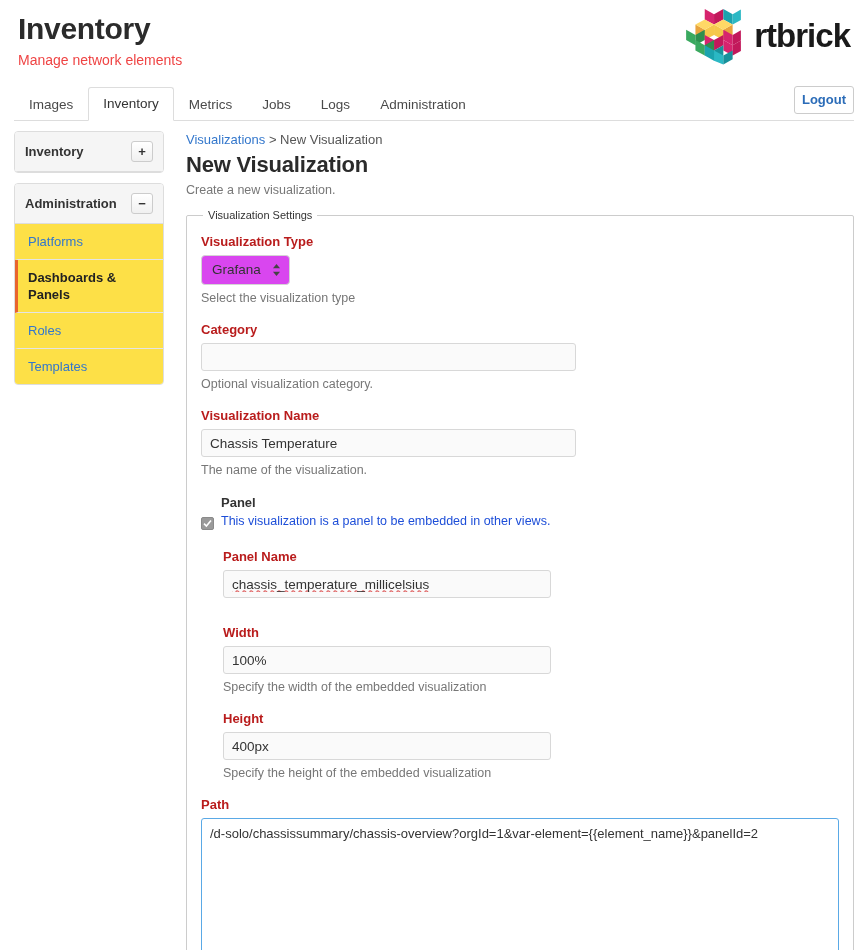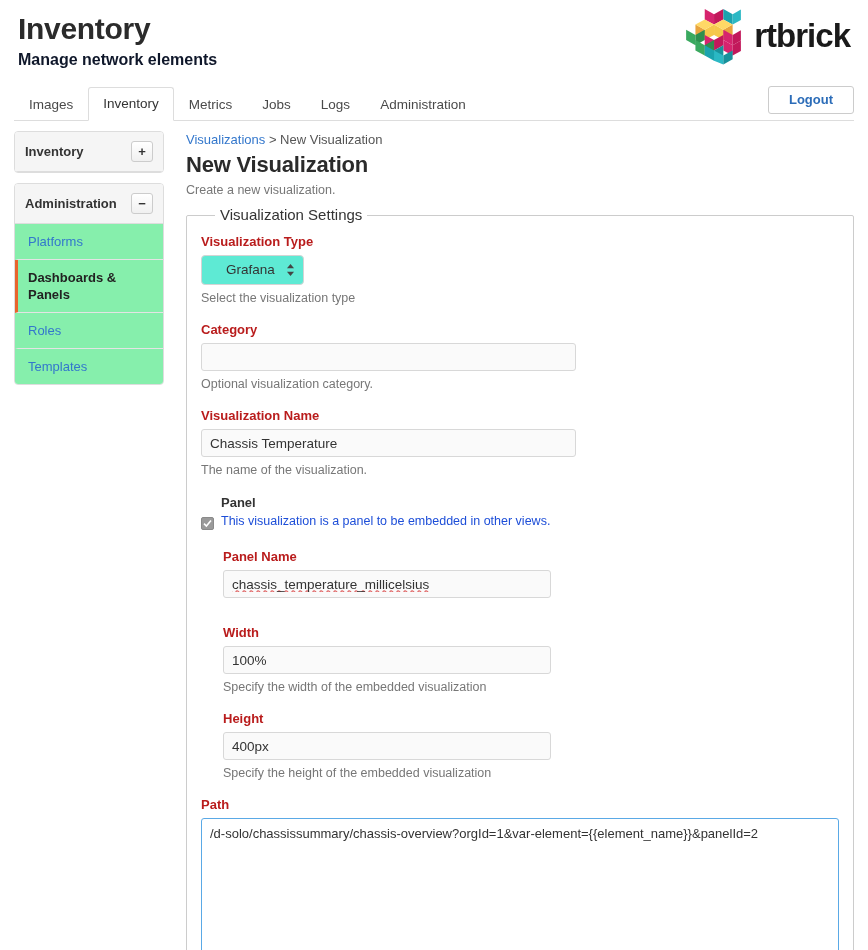--- a/index.html
+++ b/index.html
@@ -23,25 +23,25 @@
   }
   .app-title {
     font-size: 30px;
     font-weight: bold;
     color: #2b2b2b;
     letter-spacing: -0.3px;
     margin: 0;
     line-height: 38px;
   }
   .app-subtitle {
-    font-size: 16px;
-    color: #0f172a;
+    font-size: 14px;
+    color: #ef4444;
     margin: 2px 0 0 0;
     line-height: 20px;
-    font-weight: bold;
+    font-weight: normal;
   }
   .brand {
     position: absolute;
     right: 18px;
     top: 8px;
     display: flex;
     align-items: center;
     gap: 10px;
   }
   .brand-logo { width: 62px; height: 58px; display: block; }
@@ -85,21 +85,21 @@
   .logout-btn {
     position: absolute;
     right: 0;
     bottom: 6px;
     font-size: 13px;
     font-weight: bold;
     color: #2b6cb8;
     background: #ffffff;
     border: 1px solid #cccccc;
     border-radius: 3px;
-    padding: 5px 20px;
+    padding: 5px 7px;
     line-height: 16px;
     cursor: pointer;
   }
 
   
   .body-wrap {
     display: flex;
     align-items: flex-start;
     padding: 10px 14px 0 14px;
   }
@@ -149,21 +149,21 @@
   .nav-item {
     display: block;
     padding: 9px 10px;
     font-size: 13px;
     line-height: 17px;
     color: #3377cc;
     border-bottom: 1px solid #e4e4e4;
     border-left: 3px solid transparent;
     text-decoration: none;
     cursor: pointer;
-    background: #86efac;
+    background: #fde047;
   }
   .nav-item:last-child { border-bottom: none; }
   .nav-item.active {
     color: #222222;
     font-weight: bold;
     border-left-color: #e8642c;
   }
 
   
   .breadcrumb {
@@ -189,24 +189,24 @@
   }
 
   fieldset.settings {
     border: 1px solid #cccccc;
     border-radius: 2px;
     margin: 0;
     padding: 10px 14px 14px 14px;
     min-width: 0;
   }
   fieldset.settings > legend {
-    font-size: 15px;
+    font-size: 11px;
     color: #333333;
     padding: 0 5px;
-    margin-left: 14px;
+    margin-left: 2px;
     line-height: 16px;
   }
 
   .form-group { margin-bottom: 14px; }
   .form-label {
     display: block;
     font-size: 13px;
     font-weight: bold;
     color: #b91c1c;
     margin-bottom: 5px;
@@ -230,24 +230,24 @@
     font-family: "Liberation Sans", sans-serif;
     color: #333333;
     padding: 3px 8px;
     line-height: 20px;
     outline: none;
   }
   .select-input {
     display: inline-block;
     border: 1px solid #d4d4d4;
     border-radius: 4px;
-    background: #5eead4;
+    background: #d946ef;
     font-size: 13.5px;
     color: #333333;
-    padding: 5px 8px 5px 24px;
+    padding: 5px 8px 5px 10px;
     line-height: 18px;
     cursor: pointer;
     position: relative;
   }
   .select-input .sel-value { margin-right: 7px; }
   .updown {
     display: inline-block;
     vertical-align: middle;
     width: 9px;
     height: 14px;

